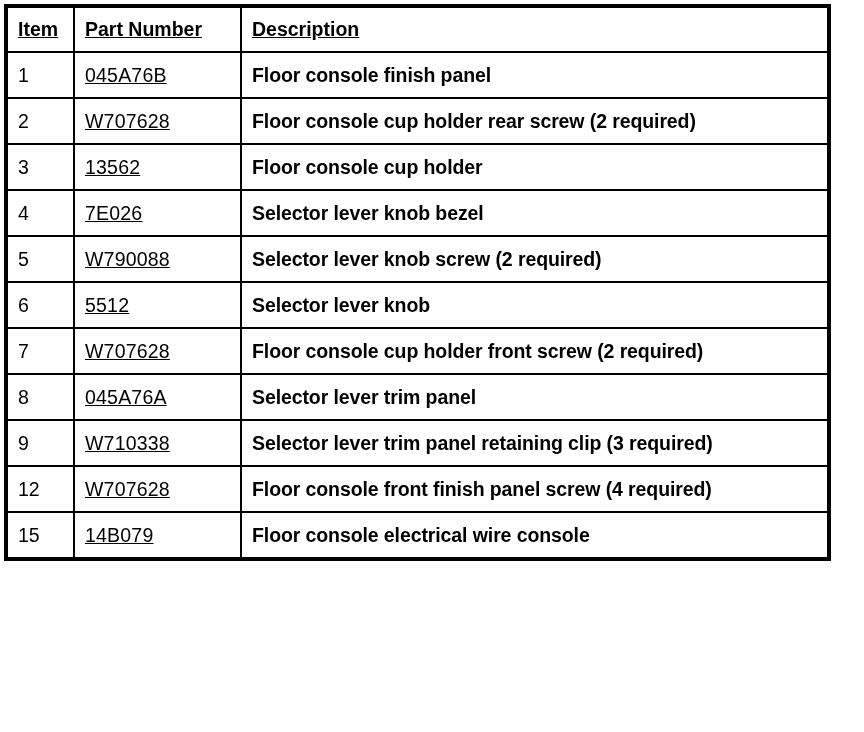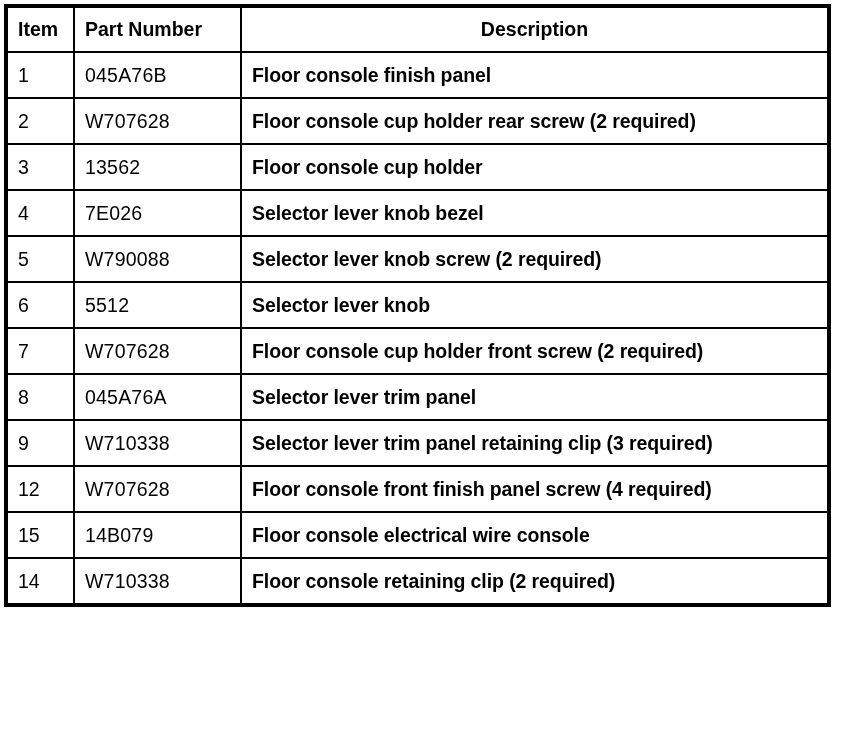--- a/index.html
+++ b/index.html
@@ -49,31 +49,32 @@
     line-height: 1.05;
     white-space: nowrap;
     overflow: hidden;
   }
 
   .parts-table thead th {
     font-weight: bold;
     font-size: 19.5px;
     height: 43px;
     text-align: left;
+    text-decoration: underline;
   }
   .parts-table thead th.th-desc {
-    text-align: center;
   }
 
   .parts-table tbody td.cell-item {
     text-align: left;
   }
   .parts-table tbody td.cell-part {
     text-align: left;
     letter-spacing: 0.2px;
+    text-decoration: underline;
   }
   .parts-table tbody td.cell-desc {
     text-align: left;
     letter-spacing: -0.1px;
     font-weight: bold;
   }
 </style>
 </head>
 <body>
 
@@ -142,21 +143,16 @@
         <tr>
           <td class="cell-item">12</td>
           <td class="cell-part">W707628</td>
           <td class="cell-desc">Floor console front finish panel screw (4 required)</td>
         </tr>
         <tr>
           <td class="cell-item">15</td>
           <td class="cell-part">14B079</td>
           <td class="cell-desc">Floor console electrical wire console</td>
         </tr>
-        <tr>
-          <td class="cell-item">14</td>
-          <td class="cell-part">W710338</td>
-          <td class="cell-desc">Floor console retaining clip (2 required)</td>
-        </tr>
       </tbody>
   </table>
 
 </div>
 
 </body></html>

